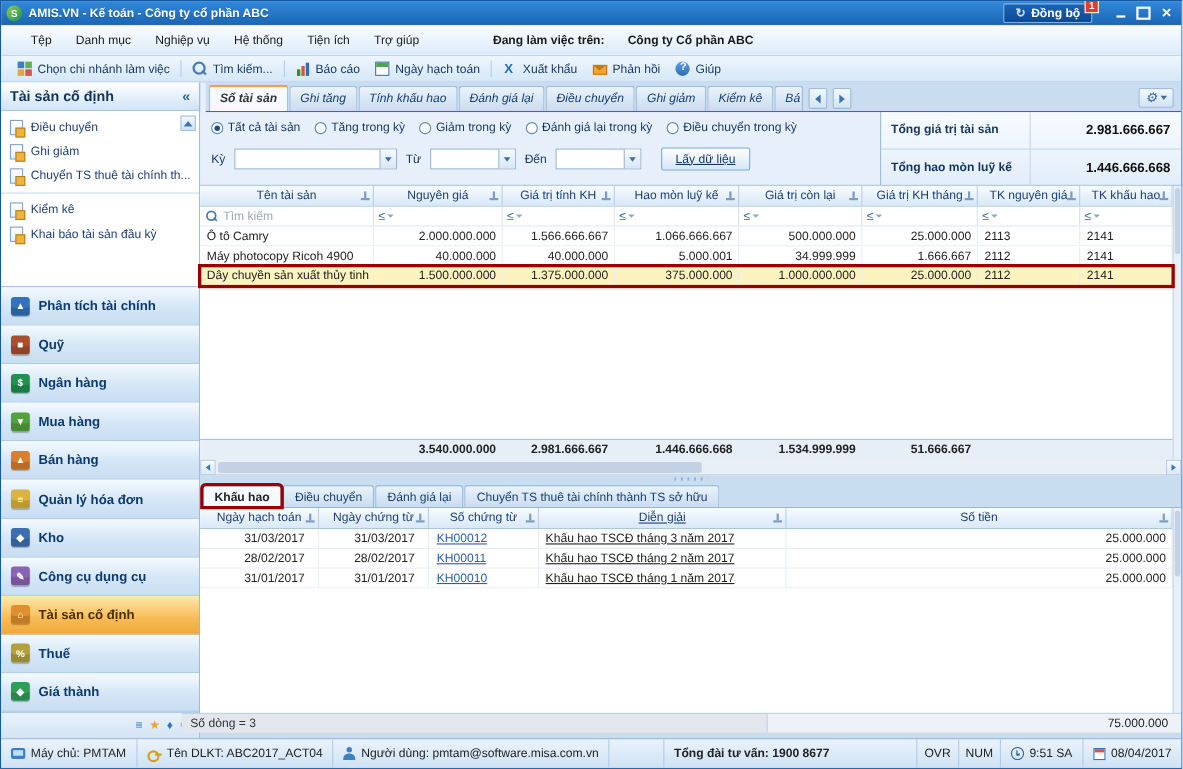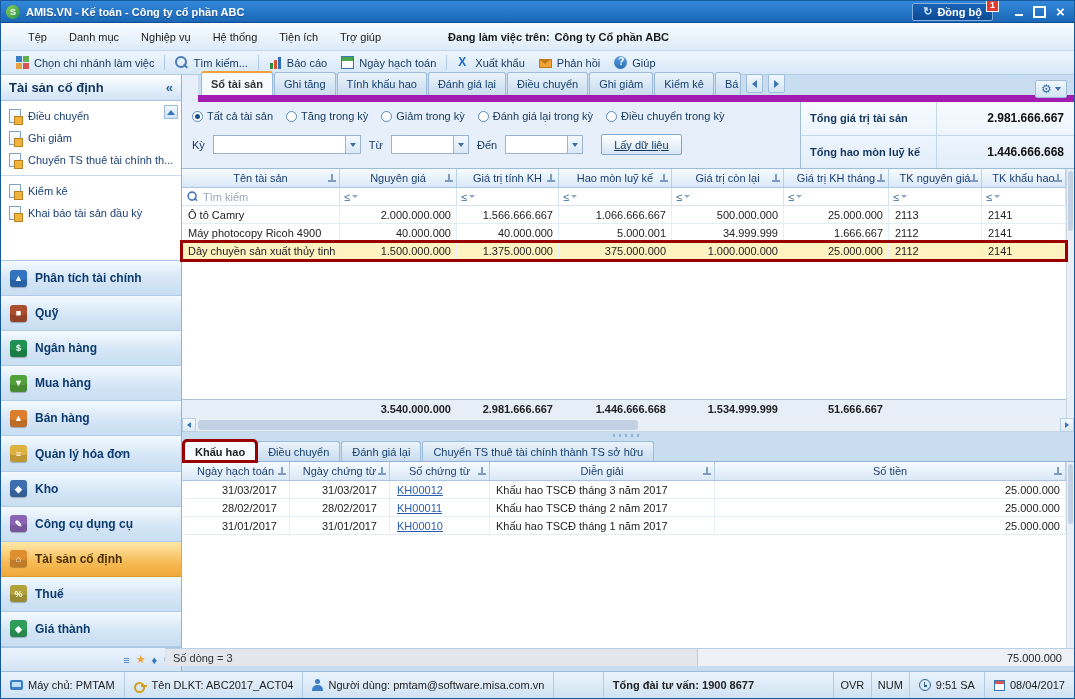--- a/index.html
+++ b/index.html
@@ -27,21 +27,21 @@
   .wbtn.min::before { content:""; width:8px; height:2px; background:#fff; margin-top:6px; }
   .wbtn.max::before { content:""; width:9px; height:8px; border:2px solid #fff; }
   .wbtn.close::before { content:"×"; font-size:15px; font-weight:bold; color:#fff; line-height:1; }
 
   
   .menubar { position:absolute; left:0; top:22px; right:0; height:28px;
     background:linear-gradient(#fafdff,#dcebf9); border-bottom:1px solid #c2d7ec;
     display:flex; align-items:center; padding-left:16px; }
   .menuitem { padding:0 11px; color:#1a1a1a; cursor:pointer; }
   .workinglabel { margin-left:56px; font-weight:bold; color:#1a1a1a; }
-  .workingcompany { font-weight:bold; margin-left:5px; color:#1a1a1a; }
+  .workingcompany { font-weight:bold; margin-left:21px; color:#1a1a1a; }
 
   
   .toolbar { position:absolute; left:0; top:50px; right:0; height:24px;
     background:linear-gradient(#eef6fd,#d6e7f7); border-bottom:1px solid #b3cce6;
     display:flex; align-items:center; padding-left:8px; }
   .tool { display:flex; align-items:center; gap:5px; padding:2px 7px; color:#13365f; cursor:pointer; }
   .tsep { width:1px; height:15px; background:#b3cce6; margin:0 3px; }
 
   .tico { width:13px; height:13px; position:relative; display:inline-block; flex:none; }
   .ti-branch { background:
@@ -98,23 +98,23 @@
   .mico { width:17px; height:17px; flex:none; border-radius:3px; display:flex; align-items:center;
     justify-content:center; box-shadow:inset 0 -7px rgba(0,0,0,.14), 0 1px 1px rgba(0,0,0,.25); }
   .mico::before { content:attr(data-glyph); color:#fff; font-size:9px; font-weight:bold; }
   .sb-bottom { flex:none; height:24px; border-top:1px solid #a9c6e2;
     background:linear-gradient(#eaf3fc,#d3e4f4); display:flex; align-items:center;
     justify-content:flex-end; gap:6px; padding:0 8px; }
   .bico { font-size:11px; cursor:pointer; }
   .bico::before { content:attr(data-glyph); }
 
   
-  .tabstrip { position:absolute; left:197px; top:74px; right:0; height:27px;
-    background:#c9ddf1; border-bottom:7px solid #a21caf; display:flex; align-items:flex-end;
-    padding:3px 0 0 3px; }
+  .tabstrip { position:absolute; left:186px; top:74px; right:0; height:27px;
+    background:#c9ddf1; border-bottom:1px solid #a21caf; display:flex; align-items:flex-end;
+    padding:3px 0 0 3px;font-style:italic; }
   .tab { height:23px; display:flex; align-items:center; padding:0 9px; margin-right:1px;
     background:linear-gradient(#eaf3fb,#c9dcf0); border:1px solid #9dbcd9; border-bottom:none;
     border-radius:3px 3px 0 0; color:#17406f; cursor:pointer; white-space:nowrap; }
   .tab.active { background:#f6fafe; border-top:2px solid #f0a13a; font-weight:bold; color:#333; height:24px; }
   .tab.cut { max-width:26px; overflow:hidden; }
   .tnav { width:17px; height:19px; margin:0 1px 2px 4px; background:linear-gradient(#f2f8fd,#d3e4f4);
     border:1px solid #9dbcd9; border-radius:2px; display:flex; align-items:center; justify-content:center; cursor:pointer; }
   .tnav .tri-l { width:0; height:0; border-top:4px solid transparent; border-bottom:4px solid transparent;
     border-right:5px solid #3a76b5; }
   .tnav .tri-r { width:0; height:0; border-top:4px solid transparent; border-bottom:4px solid transparent;
@@ -192,21 +192,21 @@
     background:linear-gradient(90deg,#8fb2d6 2px,transparent 2px) 0 0/6px 3px repeat-x; }
 
   
   .detailtabs { position:absolute; left:181px; right:0; top:438px; height:23px; background:#c9ddf1;
     border-bottom:1px solid #8fb2d6; display:flex; align-items:flex-end; padding:2px 0 0 2px; }
   .dtab { height:20px; display:flex; align-items:center; padding:0 10px; margin-right:1px;
     background:linear-gradient(#eaf3fb,#c9dcf0); border:1px solid #9dbcd9; border-bottom:none;
     border-radius:3px 3px 0 0; color:#17406f; cursor:pointer; white-space:nowrap; }
   .dtab.active { background:#f6fafe; font-weight:bold; color:#222; outline:3px solid #9b0000; outline-offset:-1px; z-index:2; }
   .detailgrid { position:absolute; left:181px; right:0; top:461px; height:186px; background:#fff; }
-  .d0{width:108px;} .d1{width:100px;} .d2{width:100px;} .d3{width:225px;} .d4{flex:1;}
+  .d0{width:108px;} .d1{width:100px;} .d2{width:100px;} .d3{width:225px;text-decoration:underline;} .d4{flex:1;}
   .datecell { justify-content:flex-end; padding-right:12px; }
   .linkcell { padding-left:7px; }
   .link { color:#2a5db0; text-decoration:underline; cursor:pointer; }
   .detailfooter { position:absolute; left:164px; right:0; top:647px; height:18px; display:flex;
     border-top:1px solid #b9cfe4; }
   .df-left { width:533px; background:#e3e7ec; border-right:1px solid #c4ccd6; display:flex;
     align-items:center; padding-left:8px; color:#333; }
   .df-right { flex:1; background:#eef2f7; display:flex; align-items:center; justify-content:flex-end;
     padding-right:12px; color:#222; }
   .bottomstrip { position:absolute; left:181px; right:0; top:665px; height:7px; background:#c9ddf1; }

